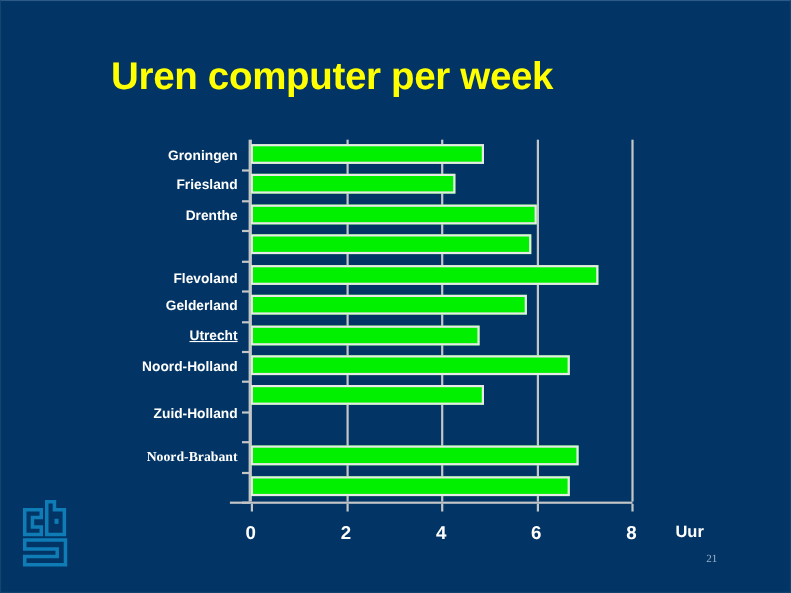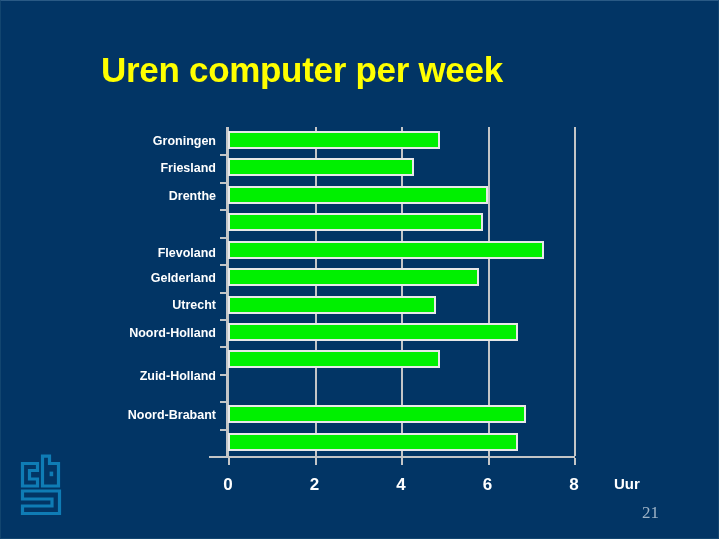--- a/index.html
+++ b/index.html
@@ -149,21 +149,21 @@
     font-weight: bold;
     color: #ffffff;
     white-space: nowrap;
   }
   
   #page-number {
     position: absolute;
     left: 641px;
     top: 502px;
     font-family: "Liberation Serif", serif;
-    font-size: 17px;
+    font-size: 10px;
     color: #9fb4c7;
   }
   
   #logo {
     position: absolute;
     left: 15px;
     top: 453px;
     width: 50px;
     height: 62px;
   }
@@ -176,24 +176,24 @@
   <div id="slide-title">Uren computer per week</div>
 
   <div id="chart">
 
     <div id="cat-labels">
         <div class="cat-label" style="top: 6.70833px;">Groningen</div>
         <div class="cat-label" style="top: 34.125px;">Friesland</div>
         <div class="cat-label" style="top: 61.5417px;">Drenthe</div>
         <div class="cat-label" style="top: 119px;">Flevoland</div>
         <div class="cat-label" style="top: 143.792px;">Gelderland</div>
-        <div class="cat-label" style="top: 171.208px;">Utrecht</div>
+        <div class="cat-label" style="top: 171.208px; text-decoration: underline;">Utrecht</div>
         <div class="cat-label" style="top: 198.625px;">Noord-Holland</div>
         <div class="cat-label" style="top: 242px;">Zuid-Holland</div>
-        <div class="cat-label" style="top: 280.875px;">Noord-Brabant</div>
+        <div class="cat-label" style="top: 280.875px; font-family: Liberation Serif, serif;">Noord-Brabant</div>
       </div>
 
     <div class="plot">
       <div class="axis-y"></div>
       <div class="axis-x"></div>
     <div class="tick-x" style="left: 0px;"></div>
         <div class="gridline" style="left: 86.5px; background: rgb(195, 197, 199);"></div>
         <div class="tick-x" style="left: 86.5px;"></div>
         <div class="gridline" style="left: 173px; background: rgb(195, 197, 199);"></div>
         <div class="tick-x" style="left: 173px;"></div>

